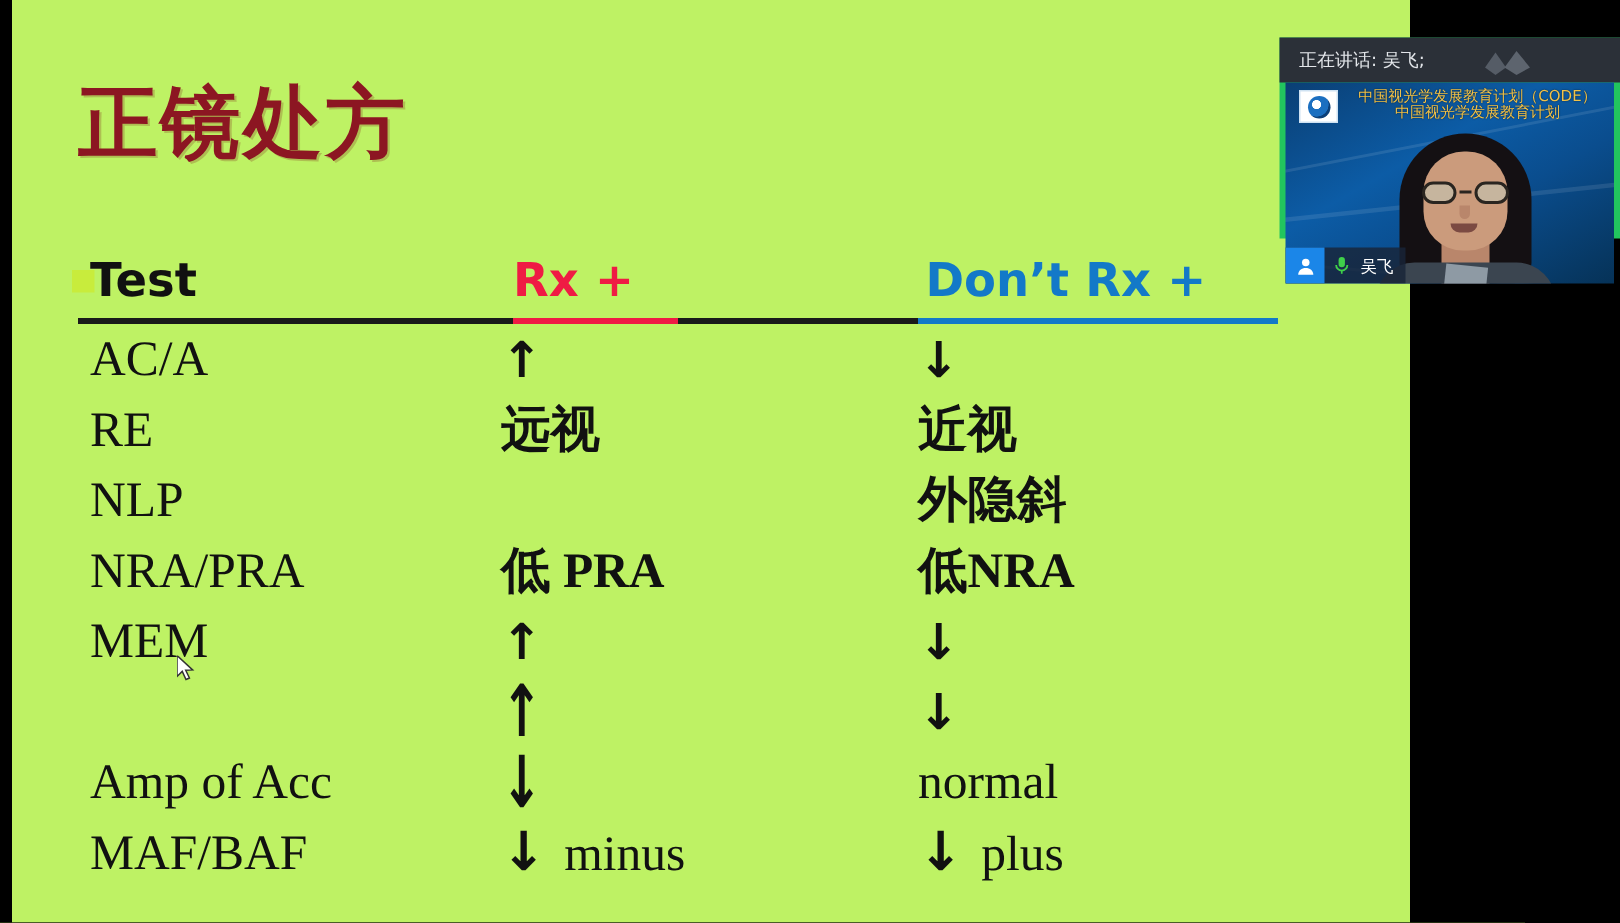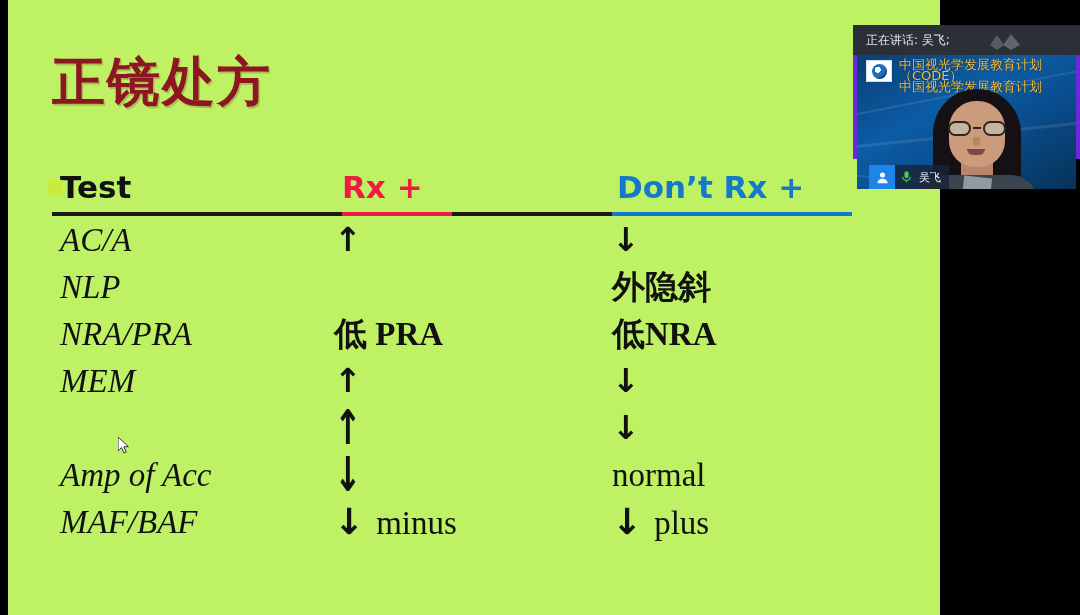--- a/index.html
+++ b/index.html
@@ -57,21 +57,21 @@
 
   .row { position: relative; height: 47px; }
   .row .cell {
     position: absolute; top: 0;
     font-family: "Liberation Serif", "DejaVu Serif", serif;
     font-size: 33px;
     line-height: 44px;
     color: #111111;
     white-space: nowrap;
   }
-  .row .c0 { left: 8px; font-style: italic; }
+  .row .c0 { left: 8px; }
   .row .c1 { left: 282px; }
   .row .c2 { left: 560px; }
 
   .cn {
     font-family: "DejaVu Sans", "Liberation Sans", sans-serif;
     font-weight: 700;
     font-size: 31px;
   }
   .arrow {
     font-family: "DejaVu Sans", sans-serif;
@@ -88,21 +88,21 @@
     margin-left: 12px;
   }
 
   
   .cursor { position: absolute; left: 110px; top: 437px; width: 12px; height: 18px; }
 
   
   .vpanel {
     position: absolute; left: 853px; top: 25px;
     width: 227px; height: 134px;
-    background: #6d28d9;
+    background: #22c55e;
   }
   .vhead {
     position: relative; height: 30px; background: #2b3038;
     display: flex; align-items: center;
   }
   .vhead .speaking {
     margin-left: 13px;
     color: #e3e6ea;
     font-family: "DejaVu Sans", "Liberation Sans", sans-serif;
     font-size: 12px;
@@ -130,23 +130,23 @@
     background: #ffffff;
     border: 1px solid #cfe2f2;
     display: flex; align-items: center; justify-content: center;
   }
   .banner-logo .swirl {
     width: 15px; height: 15px; border-radius: 50%;
     background: radial-gradient(circle at 38% 38%, #ffffff 0 22%, #1b6fc0 24% 60%, #0b3f78 62% 100%);
   }
   .banner-txt {
     position: absolute; left: 42px; top: 4px; width: 172px;
-    color: #f0c24a;
-    font-family: "DejaVu Sans", "Liberation Sans", sans-serif;
-    font-size: 13px; line-height: 11px;
+    text-align: center; color: #f0c24a;
+    font-family: "DejaVu Sans", "Liberation Sans", sans-serif;
+    font-size: 10px; line-height: 11px;
     text-shadow: 0 0 1px rgba(0,0,0,0.8);
   }
 
   .person {
     position: absolute; left: 66px; top: 34px; width: 108px; height: 100px;
   }
   .p-hair {
     position: absolute; left: 10px; top: 0; width: 88px; height: 100px;
     background: #141013; border-radius: 44px 44px 14px 14px;
   }
@@ -182,21 +182,21 @@
   .p-mouth {
     position: absolute; left: 44px; top: 60px; width: 18px; height: 6px;
     background: #7b4a42; border-radius: 0 0 9px 9px;
   }
   .p-nose {
     position: absolute; left: 50px; top: 48px; width: 7px; height: 9px;
     background: #b9866b; border-radius: 0 0 4px 4px;
   }
 
   .vname {
-    position: absolute; left: 12px; bottom: 0px; height: 24px;
+    position: absolute; left: 0px; bottom: 0px; height: 24px;
     display: flex; align-items: center;
     background: rgba(24,36,56,0.82);
     text-align: right;
   }
   .vname .ico-person {
     width: 26px; height: 24px; background: #1b86e8;
     display: flex; align-items: center; justify-content: center;
   }
   .vname .ico-mic {
     width: 22px; height: 24px;
@@ -234,20 +234,25 @@
         <div class="rule r-black2"></div>
         <div class="rule r-blue"></div>
       </div>
 
       <div class="row">
         <div class="cell c0">AC/A</div>
         <div class="cell c1"><span class="arrow">↑</span></div>
         <div class="cell c2"><span class="arrow">↓</span></div>
       </div>
 
+      <div class="row">
+        <div class="cell c0">RE</div>
+        <div class="cell c1 cn">远视</div>
+        <div class="cell c2 cn">近视</div>
+      </div>
 
       <div class="row">
         <div class="cell c0">NLP</div>
         <div class="cell c2 cn">外隐斜</div>
       </div>
 
       <div class="row">
         <div class="cell c0">NRA/PRA</div>
         <div class="cell c1 cn">低 PRA</div>
         <div class="cell c2 cn">低NRA</div>

